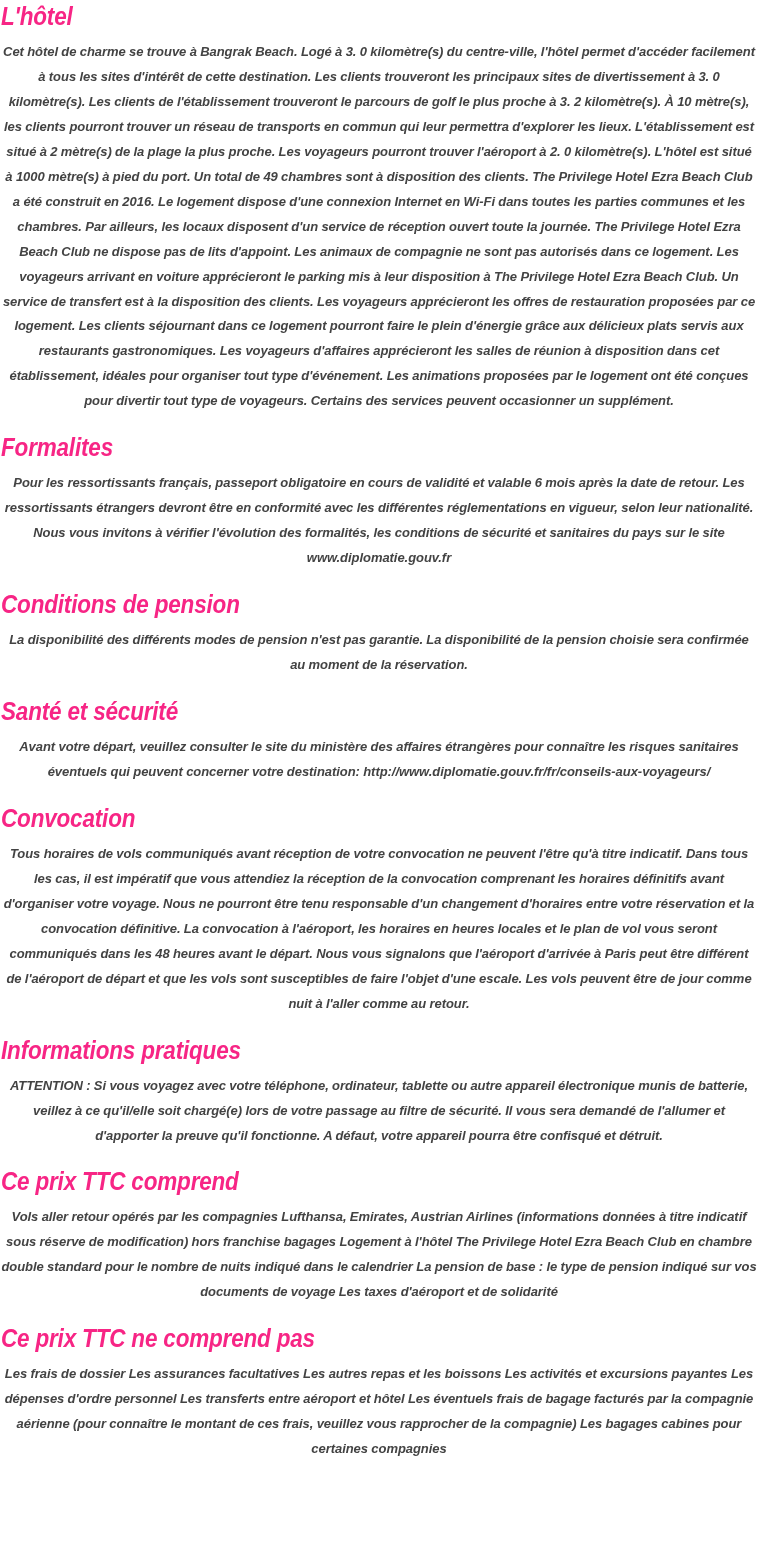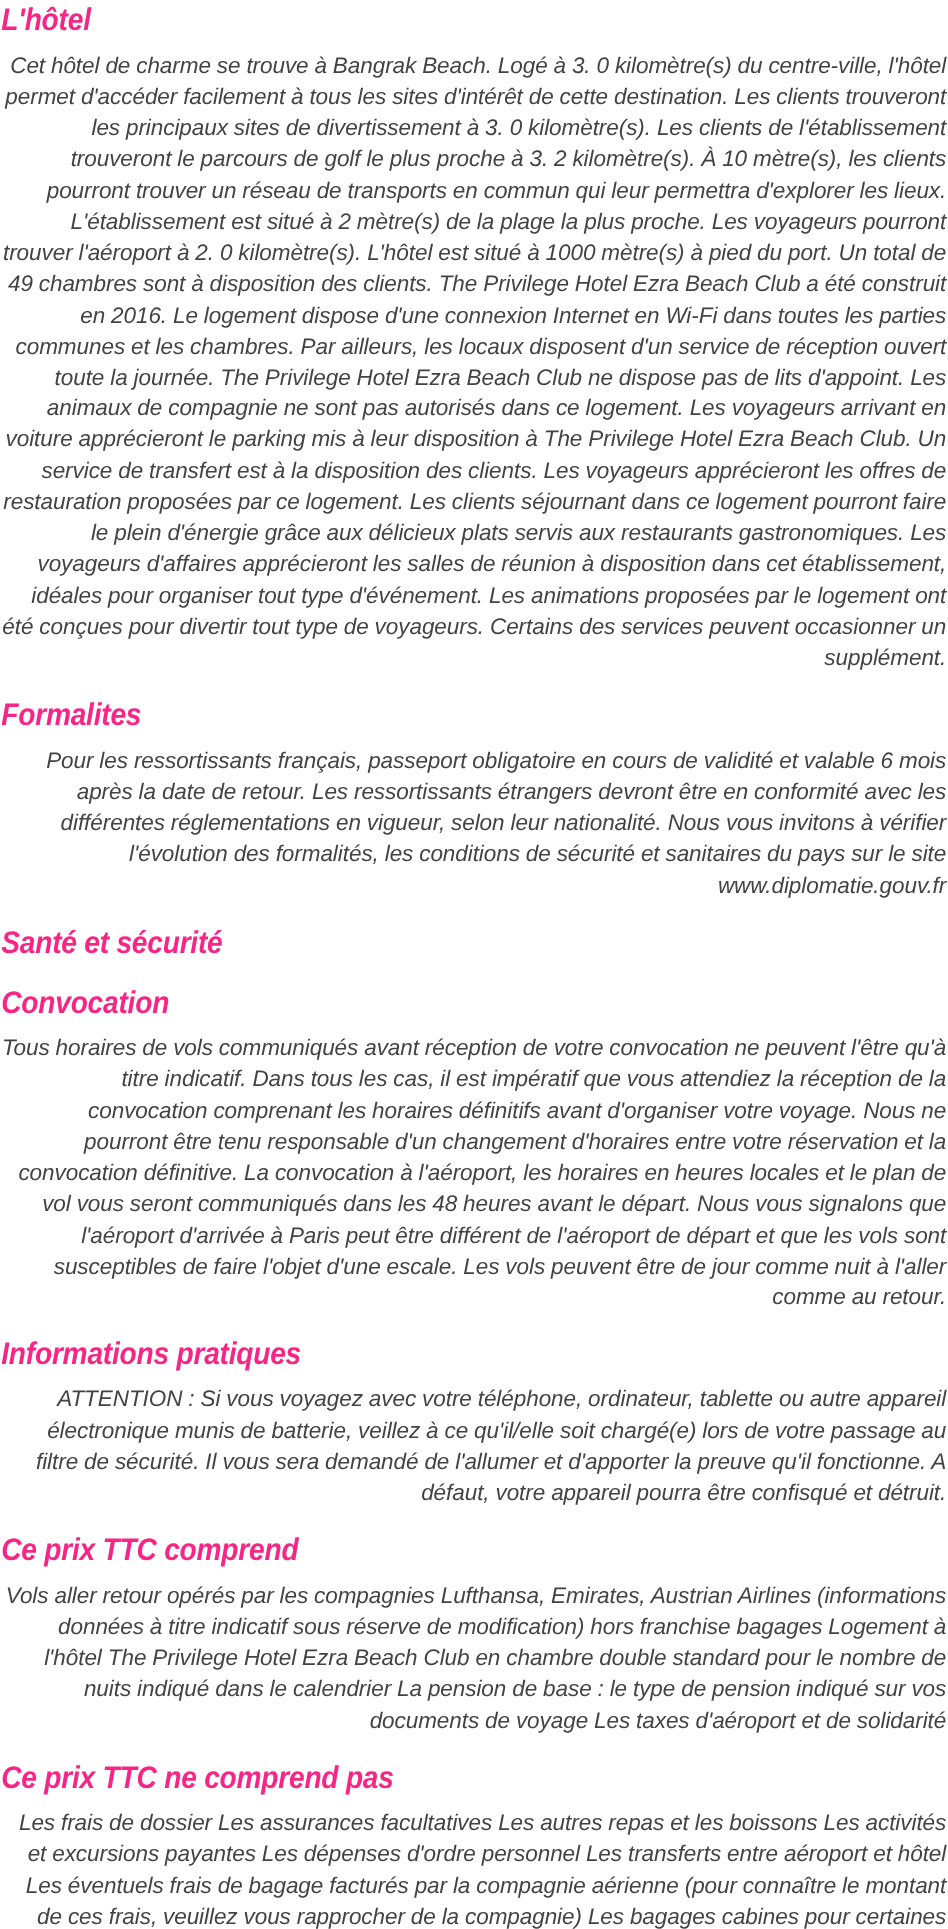--- a/index.html
+++ b/index.html
@@ -45,28 +45,28 @@
     white-space: nowrap;
   }
 
   
   .section:first-child h2.section-title {
     margin-top: 1px;
   }
 
   p.section-body {
     font-family: "Liberation Sans", "DejaVu Sans", sans-serif;
-    font-size: 18px;
+    font-size: 13px;
     line-height: 24.95px;
     font-style: italic;
-    font-weight: 400;
+    font-weight: 700;
     color: #434343;
     margin: 0;
     padding: 0;
-    text-align: right;
+    text-align: center;
     letter-spacing: -0.03px;
     word-spacing: -0.2px;
   }
 
   
   p.section-body.dense {
     letter-spacing: -0.05px;
   }
 </style>
 </head>
@@ -77,23 +77,28 @@
   <section class="section">
     <h2 class="section-title">L'hôtel</h2>
     <p class="section-body dense">Cet hôtel de charme se trouve à Bangrak Beach. Logé à 3. 0 kilomètre(s) du centre-ville, l'hôtel permet d'accéder facilement à tous les sites d'intérêt de cette destination. Les clients trouveront les principaux sites de divertissement à 3. 0 kilomètre(s). Les clients de l'établissement trouveront le parcours de golf le plus proche à 3. 2 kilomètre(s). À 10 mètre(s), les clients pourront trouver un réseau de transports en commun qui leur permettra d'explorer les lieux. L'établissement est situé à 2 mètre(s) de la plage la plus proche. Les voyageurs pourront trouver l'aéroport à 2. 0 kilomètre(s). L'hôtel est situé à 1000 mètre(s) à pied du port. Un total de 49 chambres sont à disposition des clients. The Privilege Hotel Ezra Beach Club a été construit en 2016. Le logement dispose d'une connexion Internet en Wi-Fi dans toutes les parties communes et les chambres. Par ailleurs, les locaux disposent d'un service de réception ouvert toute la journée. The Privilege Hotel Ezra Beach Club ne dispose pas de lits d'appoint. Les animaux de compagnie ne sont pas autorisés dans ce logement. Les voyageurs arrivant en voiture apprécieront le parking mis à leur disposition à The Privilege Hotel Ezra Beach Club. Un service de transfert est à la disposition des clients. Les voyageurs apprécieront les offres de restauration proposées par ce logement. Les clients séjournant dans ce logement pourront faire le plein d'énergie grâce aux délicieux plats servis aux restaurants gastronomiques. Les voyageurs d'affaires apprécieront les salles de réunion à disposition dans cet établissement, idéales pour organiser tout type d'événement. Les animations proposées par le logement ont été conçues pour divertir tout type de voyageurs. Certains des services peuvent occasionner un supplément.</p>
   </section>
 
   <section class="section">
     <h2 class="section-title">Formalites</h2>
     <p class="section-body dense">Pour les ressortissants français, passeport obligatoire en cours de validité et valable 6 mois après la date de retour. Les ressortissants étrangers devront être en conformité avec les différentes réglementations en vigueur, selon leur nationalité. Nous vous invitons à vérifier l'évolution des formalités, les conditions de sécurité et sanitaires du pays sur le site www.diplomatie.gouv.fr</p>
   </section>
 
+  <section class="section">
+    <h2 class="section-title">Conditions de pension</h2>
+    <p class="section-body dense">La disponibilité des différents modes de pension n'est pas garantie. La disponibilité de la pension choisie sera confirmée au moment de la réservation.</p>
+  </section>
 
   <section class="section">
     <h2 class="section-title">Santé et sécurité</h2>
+    <p class="section-body dense">Avant votre départ, veuillez consulter le site du ministère des affaires étrangères pour connaître les risques sanitaires éventuels qui peuvent concerner votre destination: http://www.diplomatie.gouv.fr/fr/conseils-aux-voyageurs/</p>
   </section>
 
   <section class="section">
     <h2 class="section-title">Convocation</h2>
     <p class="section-body dense">Tous horaires de vols communiqués avant réception de votre convocation ne peuvent l'être qu'à titre indicatif. Dans tous les cas, il est impératif que vous attendiez la réception de la convocation comprenant les horaires définitifs avant d'organiser votre voyage. Nous ne pourront être tenu responsable d'un changement d'horaires entre votre réservation et la convocation définitive. La convocation à l'aéroport, les horaires en heures locales et le plan de vol vous seront communiqués dans les 48 heures avant le départ. Nous vous signalons que l'aéroport d'arrivée à Paris peut être différent de l'aéroport de départ et que les vols sont susceptibles de faire l'objet d'une escale. Les vols peuvent être de jour comme nuit à l'aller comme au retour.</p>
   </section>
 
   <section class="section">
     <h2 class="section-title">Informations pratiques</h2>
     <p class="section-body dense">ATTENTION : Si vous voyagez avec votre téléphone, ordinateur, tablette ou autre appareil électronique munis de batterie, veillez à ce qu'il/elle soit chargé(e) lors de votre passage au filtre de sécurité. Il vous sera demandé de l'allumer et d'apporter la preuve qu'il fonctionne. A défaut, votre appareil pourra être confisqué et détruit.</p>

